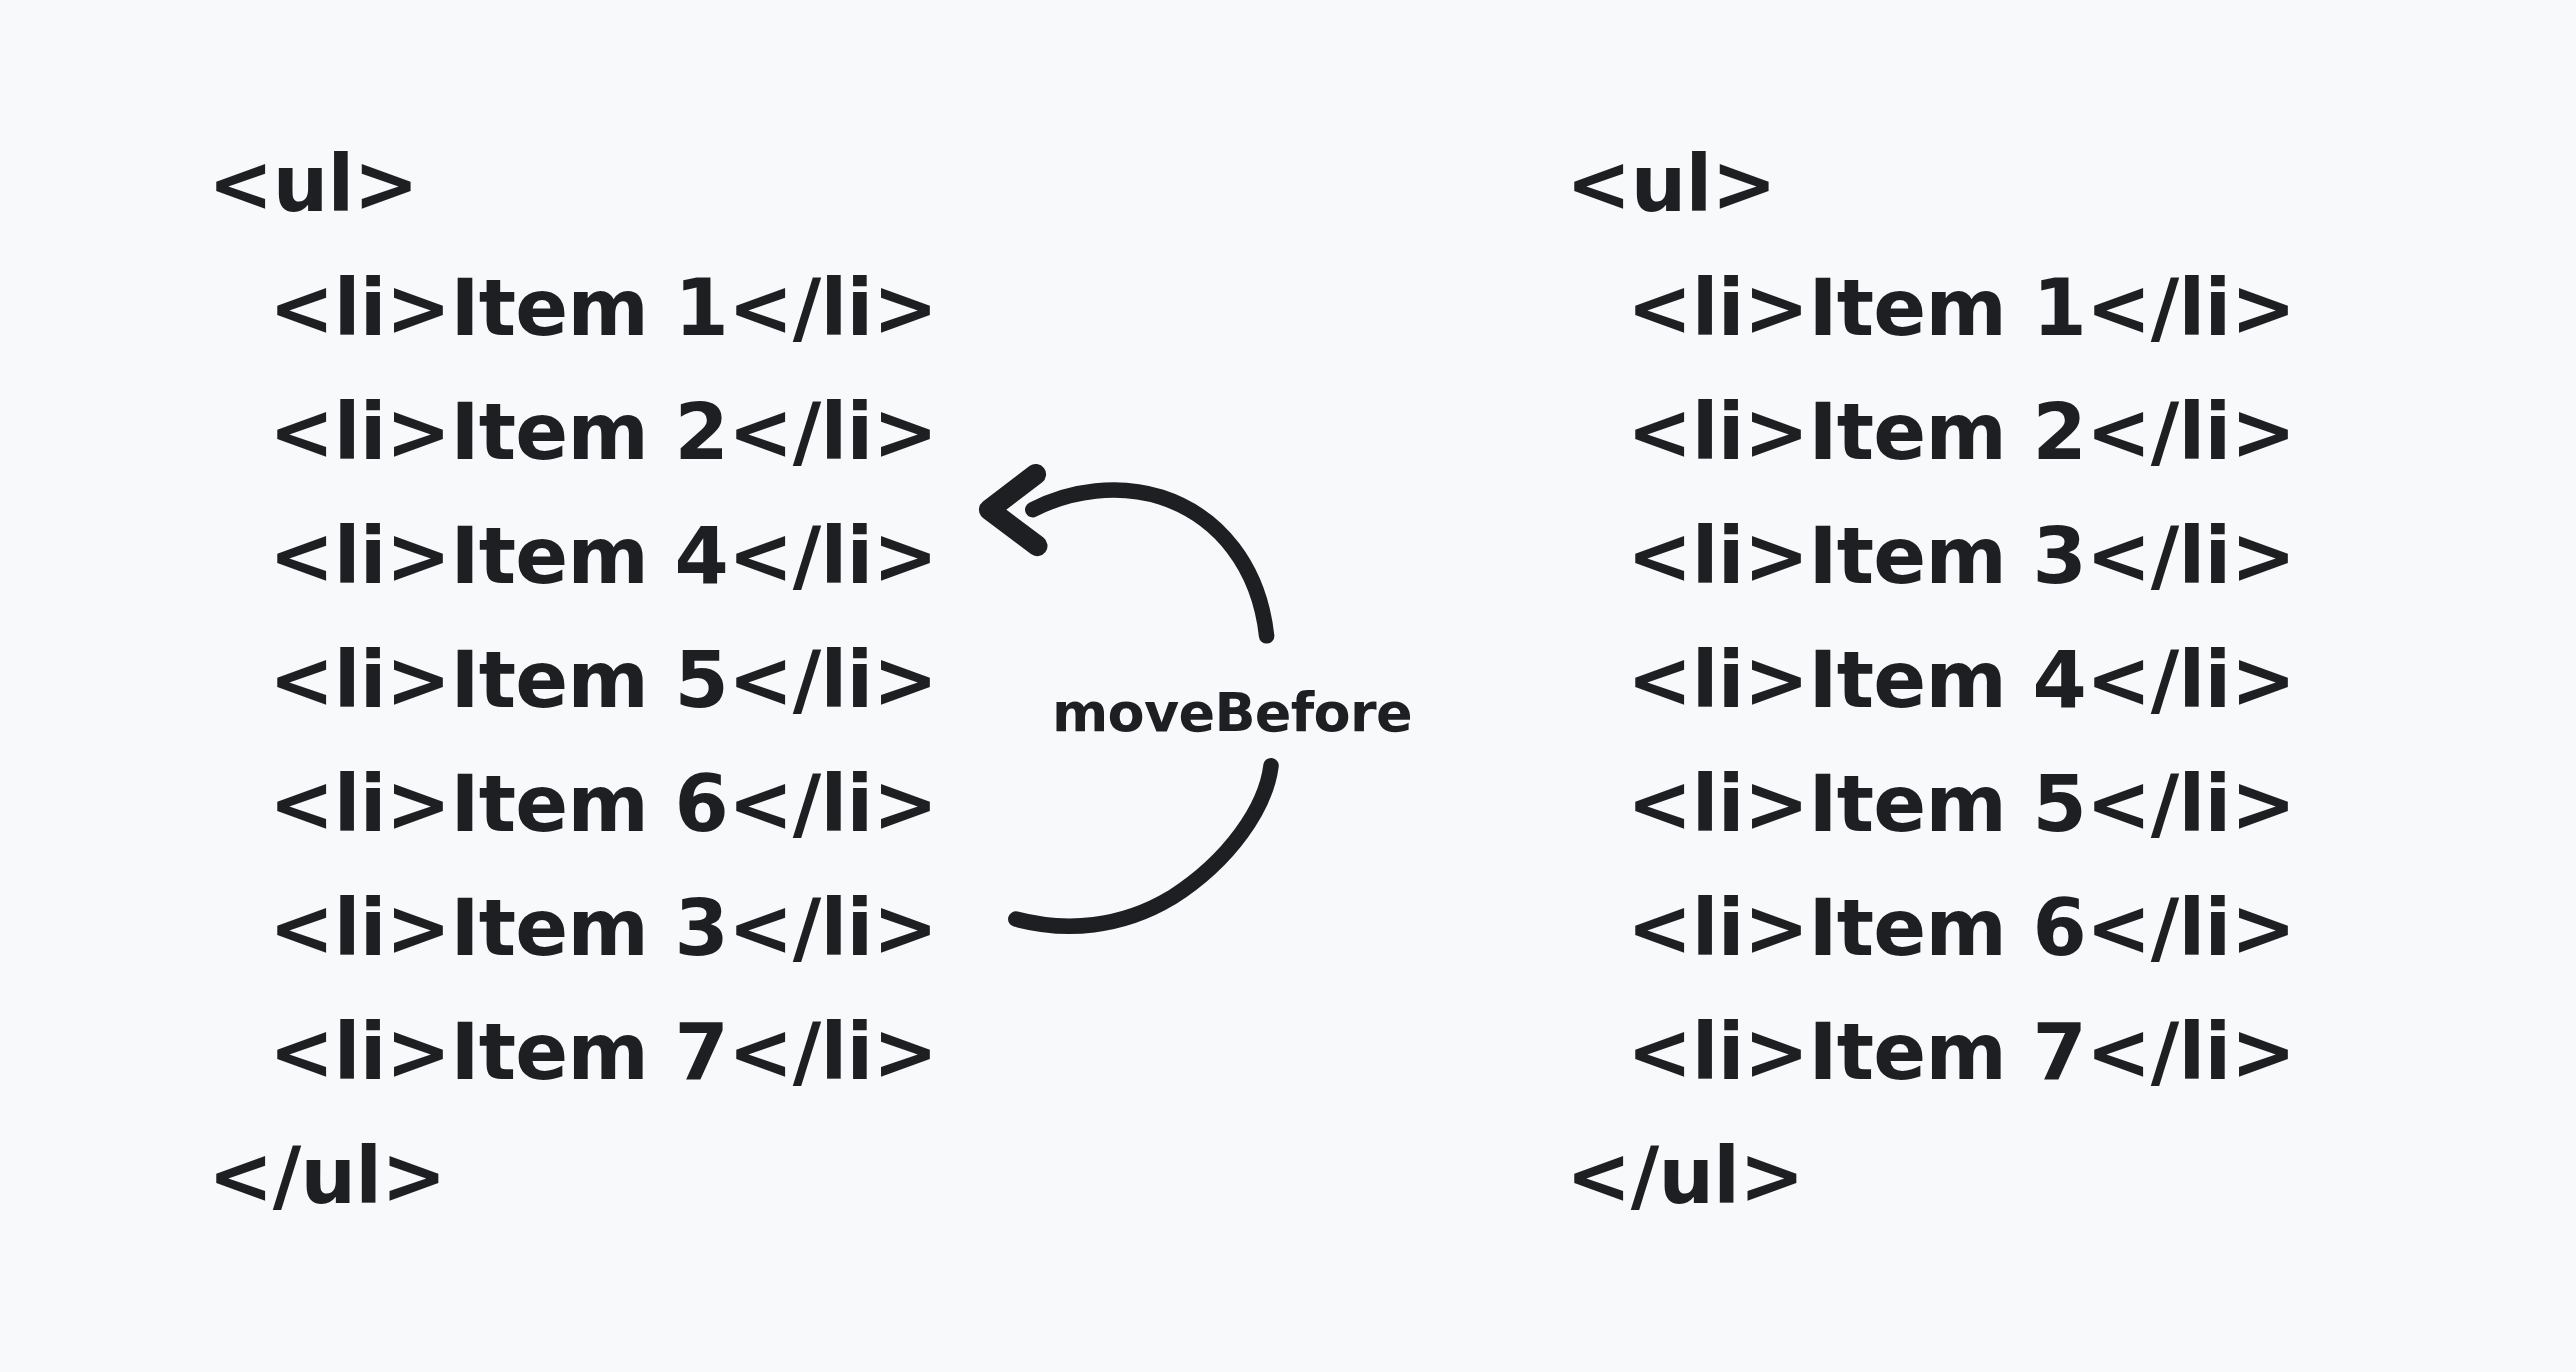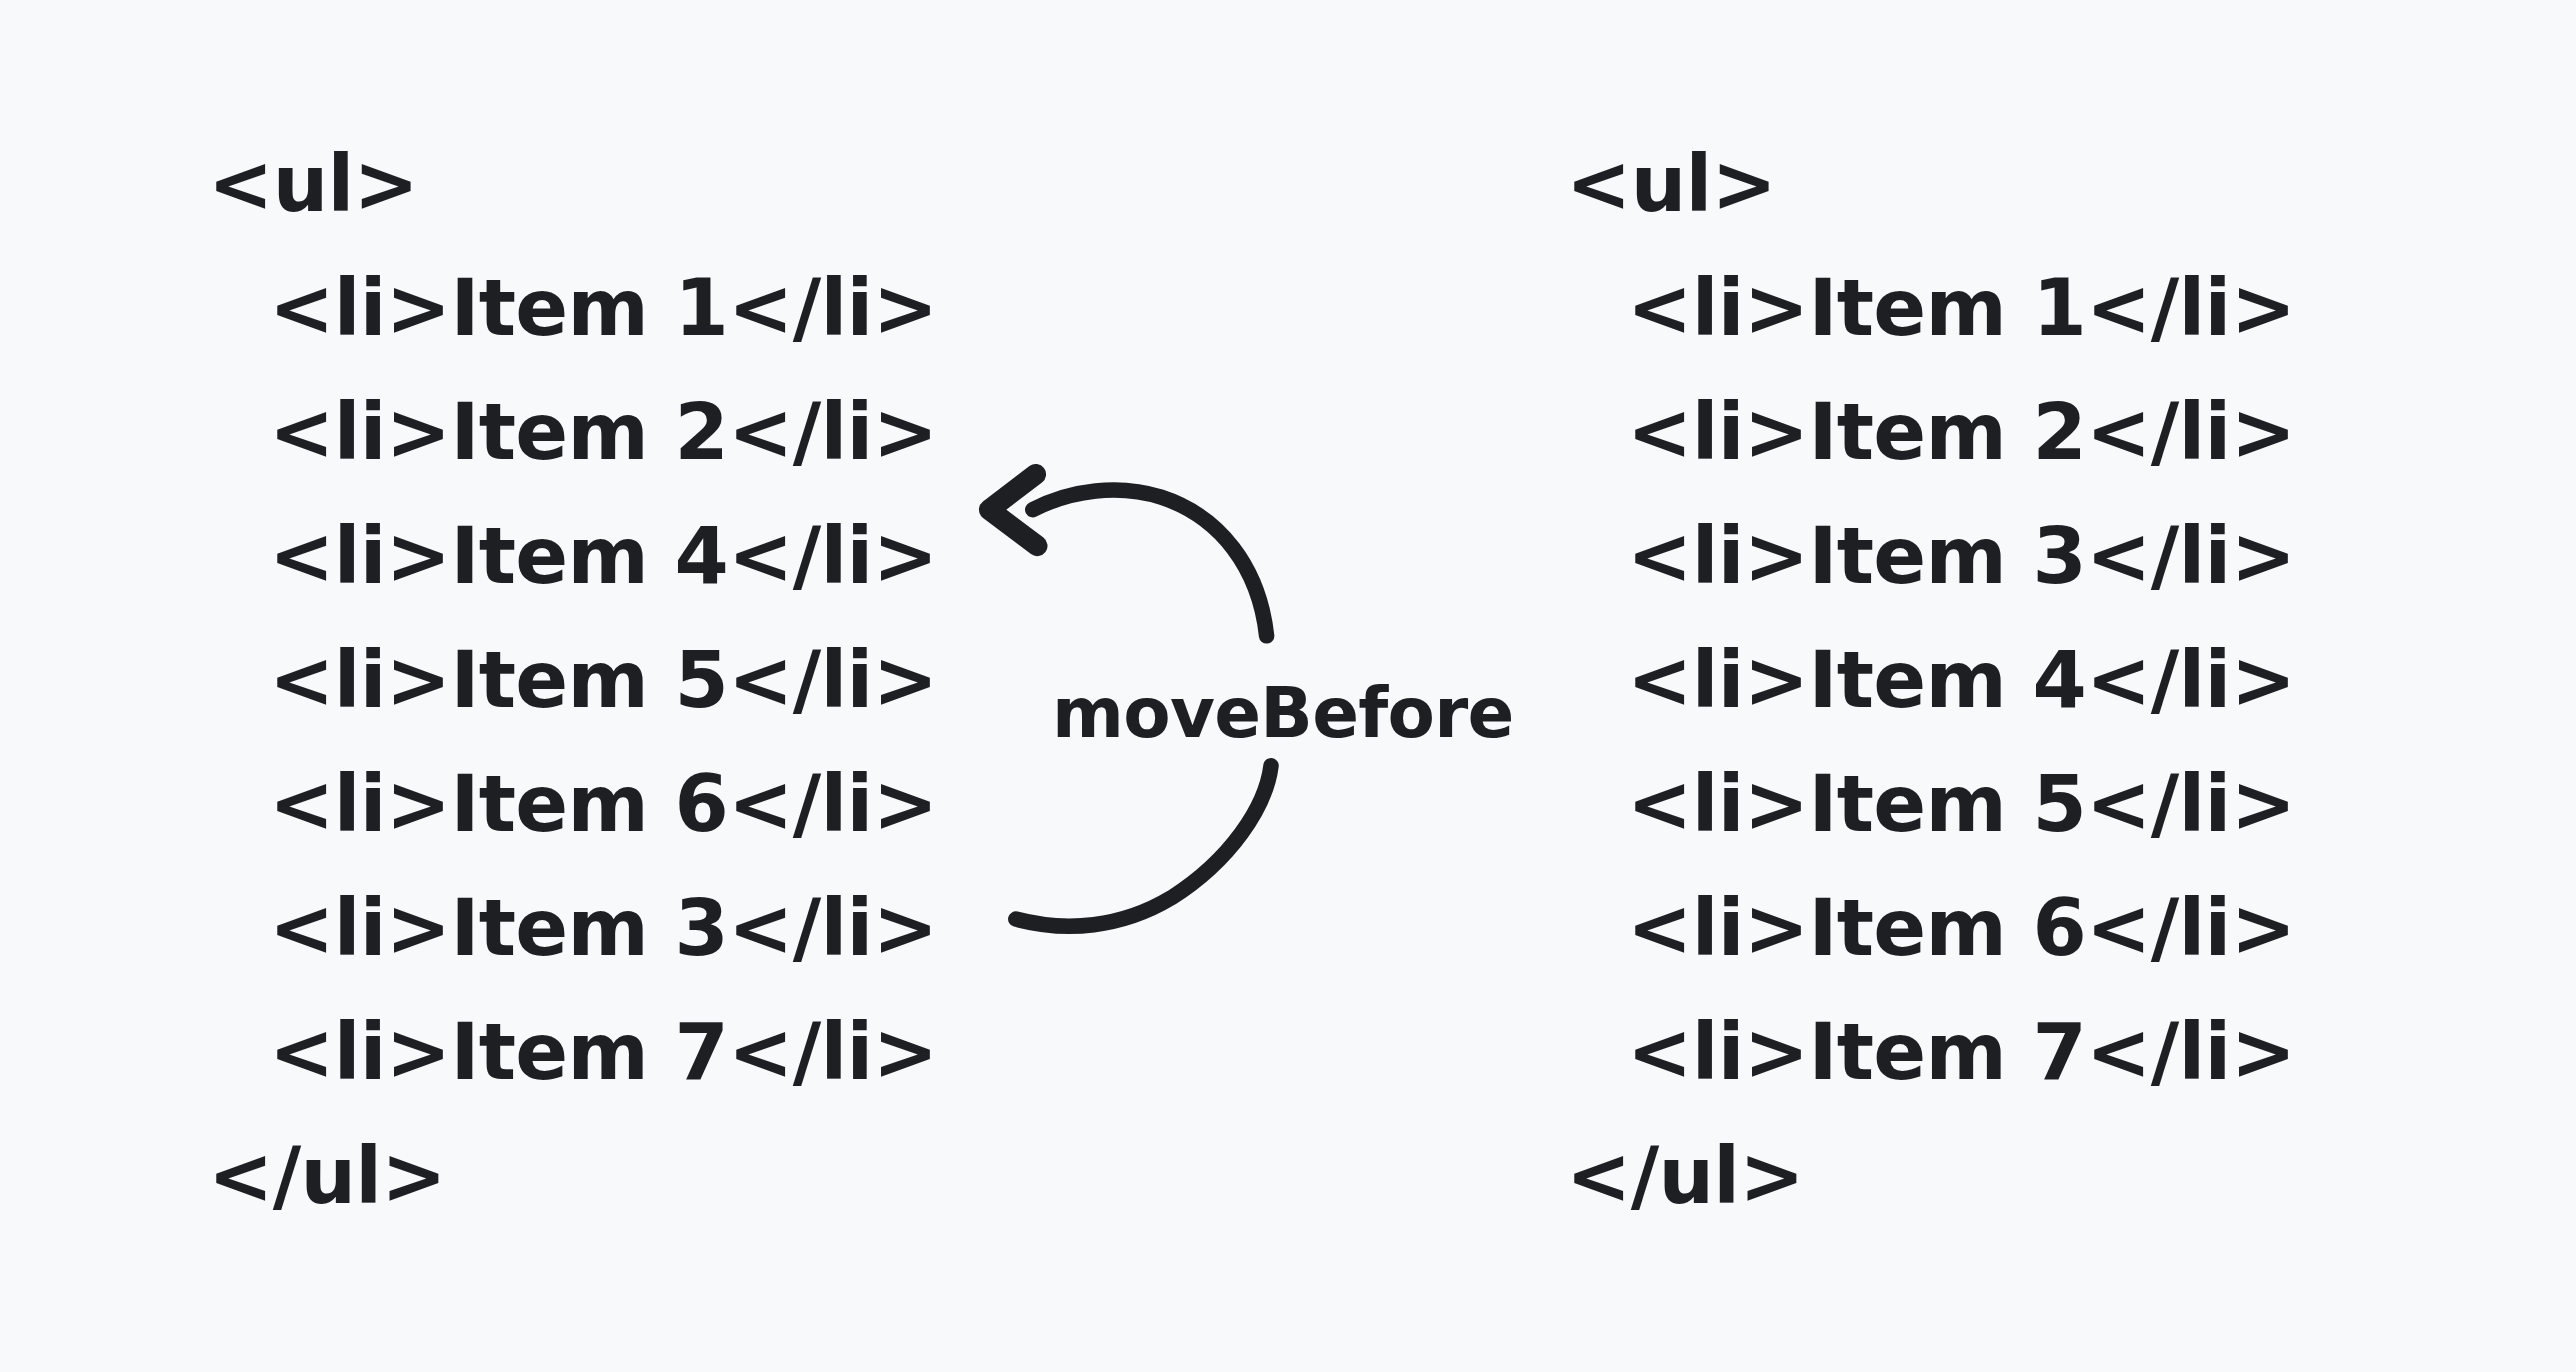--- a/index.html
+++ b/index.html
@@ -60,21 +60,21 @@
     color: var(--ink);
   }
   .arrow-label {
     position: absolute;
     left: 1052px;
     top: 666px;
     width: 502px;
     height: 93px;
     display: flex;
     align-items: center;
-    font-size: 69px;
+    font-size: 54px;
     font-weight: 700;
     letter-spacing: -0.7px;
     color: var(--ink);
   }
 </style>
 </head>
 <body>
 
 <div class="canvas">
 

